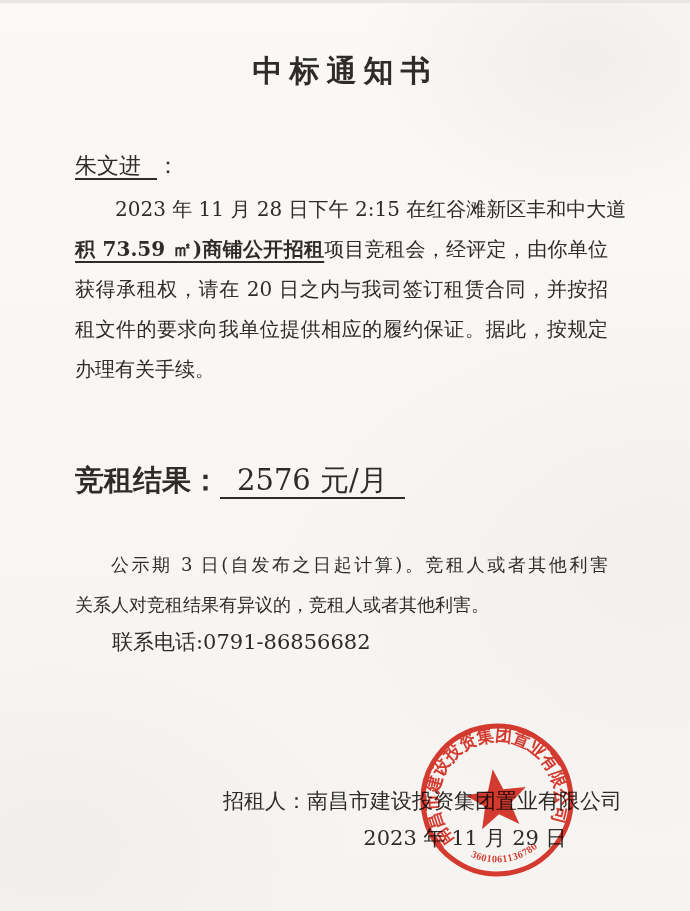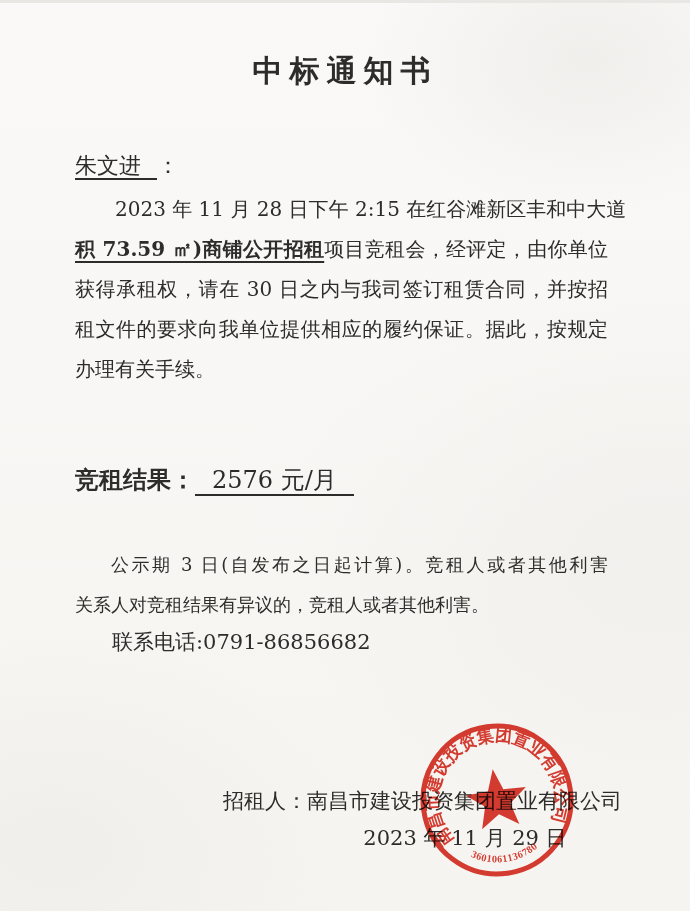--- a/index.html
+++ b/index.html
@@ -33,21 +33,21 @@
     text-align:justify;text-align-last:justify;
   }
   .tline.lastline{text-align-last:left;}
   .tline.indent{text-indent:2em;}
   .tline .em{
     font-weight:700;
     text-decoration:underline;
     text-decoration-thickness:2px;
     text-underline-offset:5px;
   }
-  .result{position:absolute;top:460px;left:75px;font-size:24px;line-height:34px;}
+  .result{position:absolute;top:460px;left:75px;font-size:29px;line-height:34px;}
   .result .label{font-weight:700;}
   .result .u-val{border-bottom:2px solid #2d2c2a;padding:0 17px;}
   .info-block{position:absolute;top:619px;left:75px;font-size:21px;}
   .info-line{line-height:40px;padding-left:37px;white-space:nowrap;}
   .issuer{position:absolute;top:781px;left:223px;font-size:21px;line-height:34px;white-space:nowrap;}
   .date{position:absolute;top:818px;left:355px;width:220px;text-align:center;font-size:21px;line-height:34px;}
   .stamp{
     position:absolute;left:407px;top:707px;width:180px;height:180px;
     mix-blend-mode:multiply;opacity:.9;
     transform:rotate(-8deg);
@@ -61,21 +61,21 @@
 
   <div class="title">中标通知书</div>
 
   <div class="greeting">
     <span class="u-name">朱文进</span><span>：</span>
   </div>
 
   <div class="body-block">
       <div class="tline indent"><span>2023 年 11 月 28 日下午 2:15 在红谷滩新区丰和中大道</span></div>
       <div class="tline"><span class="em">积 73.59 ㎡)商铺公开招租</span><span>项目竞租会，经评定，由你单位</span></div>
-      <div class="tline"><span>获得承租权，请在 30 日之内与我司签订租赁合同，并按招</span></div>
+      <div class="tline"><span>获得承租权，请在 20 日之内与我司签订租赁合同，并按招</span></div>
       <div class="tline"><span>租文件的要求向我单位提供相应的履约保证。据此，按规定</span></div>
       <div class="tline lastline"><span>办理有关手续。</span></div>
     </div>
 
   <div class="result">
     <span class="label">竞租结果：</span><span class="u-val">2576 元/月</span>
   </div>
 
   <div class="notice-block">
       <div class="tline indent"><span>公示期 3 日(自发布之日起计算)。竞租人或者其他利害</span></div>

